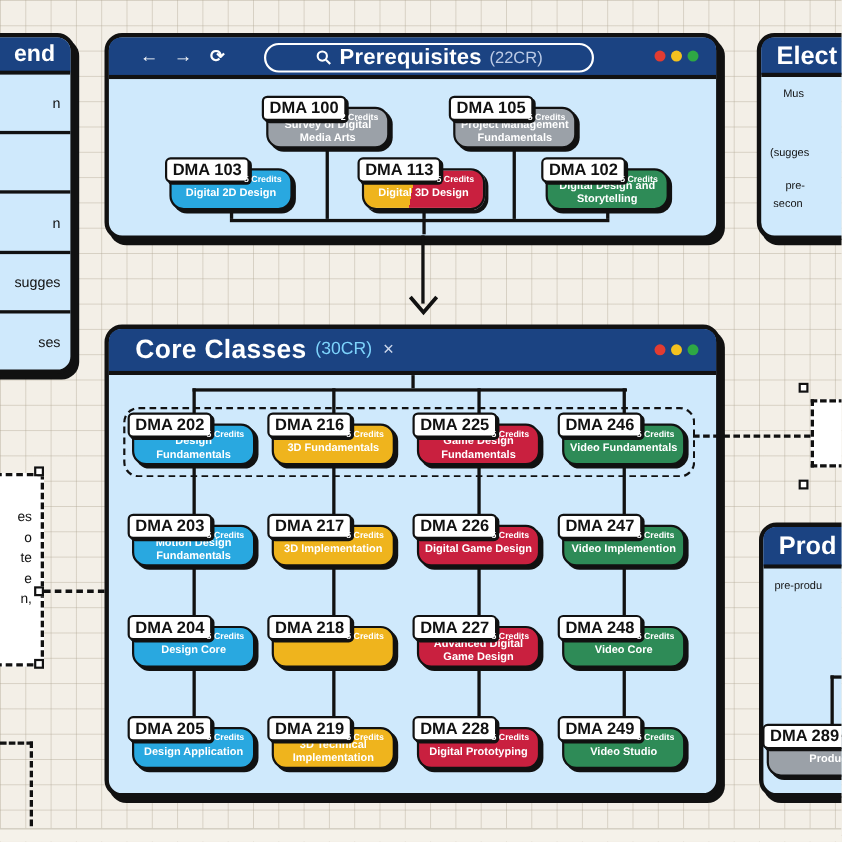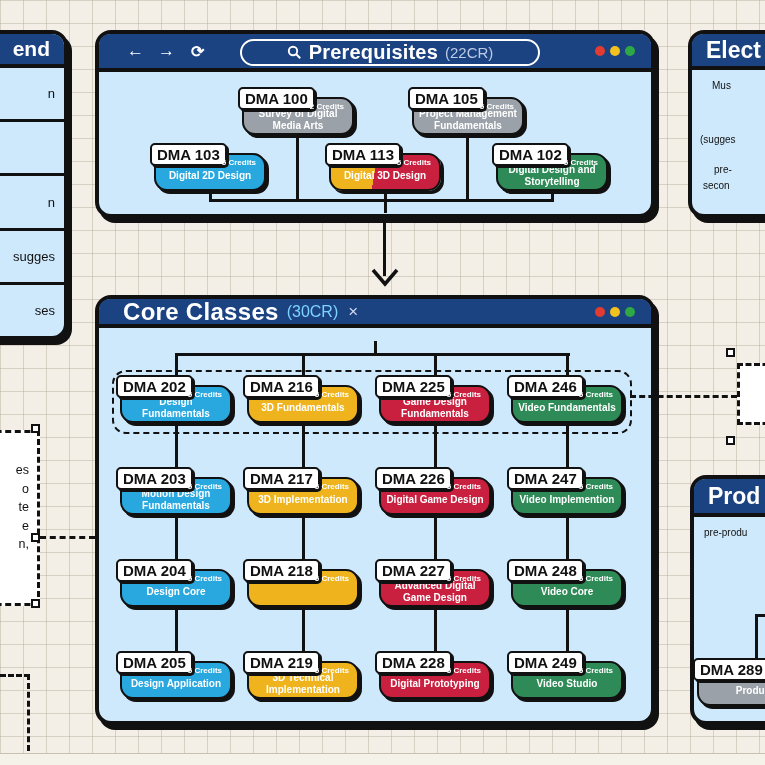--- a/index.html
+++ b/index.html
@@ -28,21 +28,21 @@
   .nav-ico{font-size:17px;font-weight:bold;color:#fff;}
   .nav-back{margin-left:28px}.nav-fwd{margin-left:14px}.nav-reload{margin-left:16px;font-size:16px}
   .addr{position:absolute;left:141px;top:5px;width:300px;height:27px;border:2.5px solid #fff;border-radius:14px;display:flex;align-items:center;justify-content:center;gap:7px;}
   .addr-title{font-size:20px;font-weight:bold;letter-spacing:.2px;}
   .addr-cr{font-size:15px;color:#bccbe6;}
   .dots{position:absolute;right:16px;top:50%;transform:translateY(-50%);display:flex;gap:5px;}
   .dot{width:10px;height:10px;border-radius:50%;}
   .dot-r{background:#e23c32}.dot-y{background:#f2c11f}.dot-g{background:#2ea844}
   
   .core{left:95px;top:295px;width:560px;height:430px;}
-  .core .win-header{height:29px;border-radius:11px 11px 0 0;padding-left:24px;}
+  .core .win-header{height:42px;border-radius:11px 11px 0 0;padding-left:24px;}
   .core-title{font-size:24px;font-weight:bold;letter-spacing:.3px;}
   .core-cr{font-size:16px;color:#7dd3fc;margin-left:8px;}
   .core-close{font-size:17px;color:#cfd9ec;margin-left:10px;}
   
   .electives{left:688px;top:30px;width:110px;height:188px;border-radius:16px 0 0 16px;}
   .electives .win-header{height:36px;border-radius:11px 0 0 0;padding-left:14px;}
   .side-title{font-size:23px;font-weight:bold;}
   .body-frag{position:absolute;font-size:10px;color:#111;white-space:nowrap;}
   
   .production{left:690px;top:475px;width:110px;height:250px;border-radius:16px 0 0 16px;}

